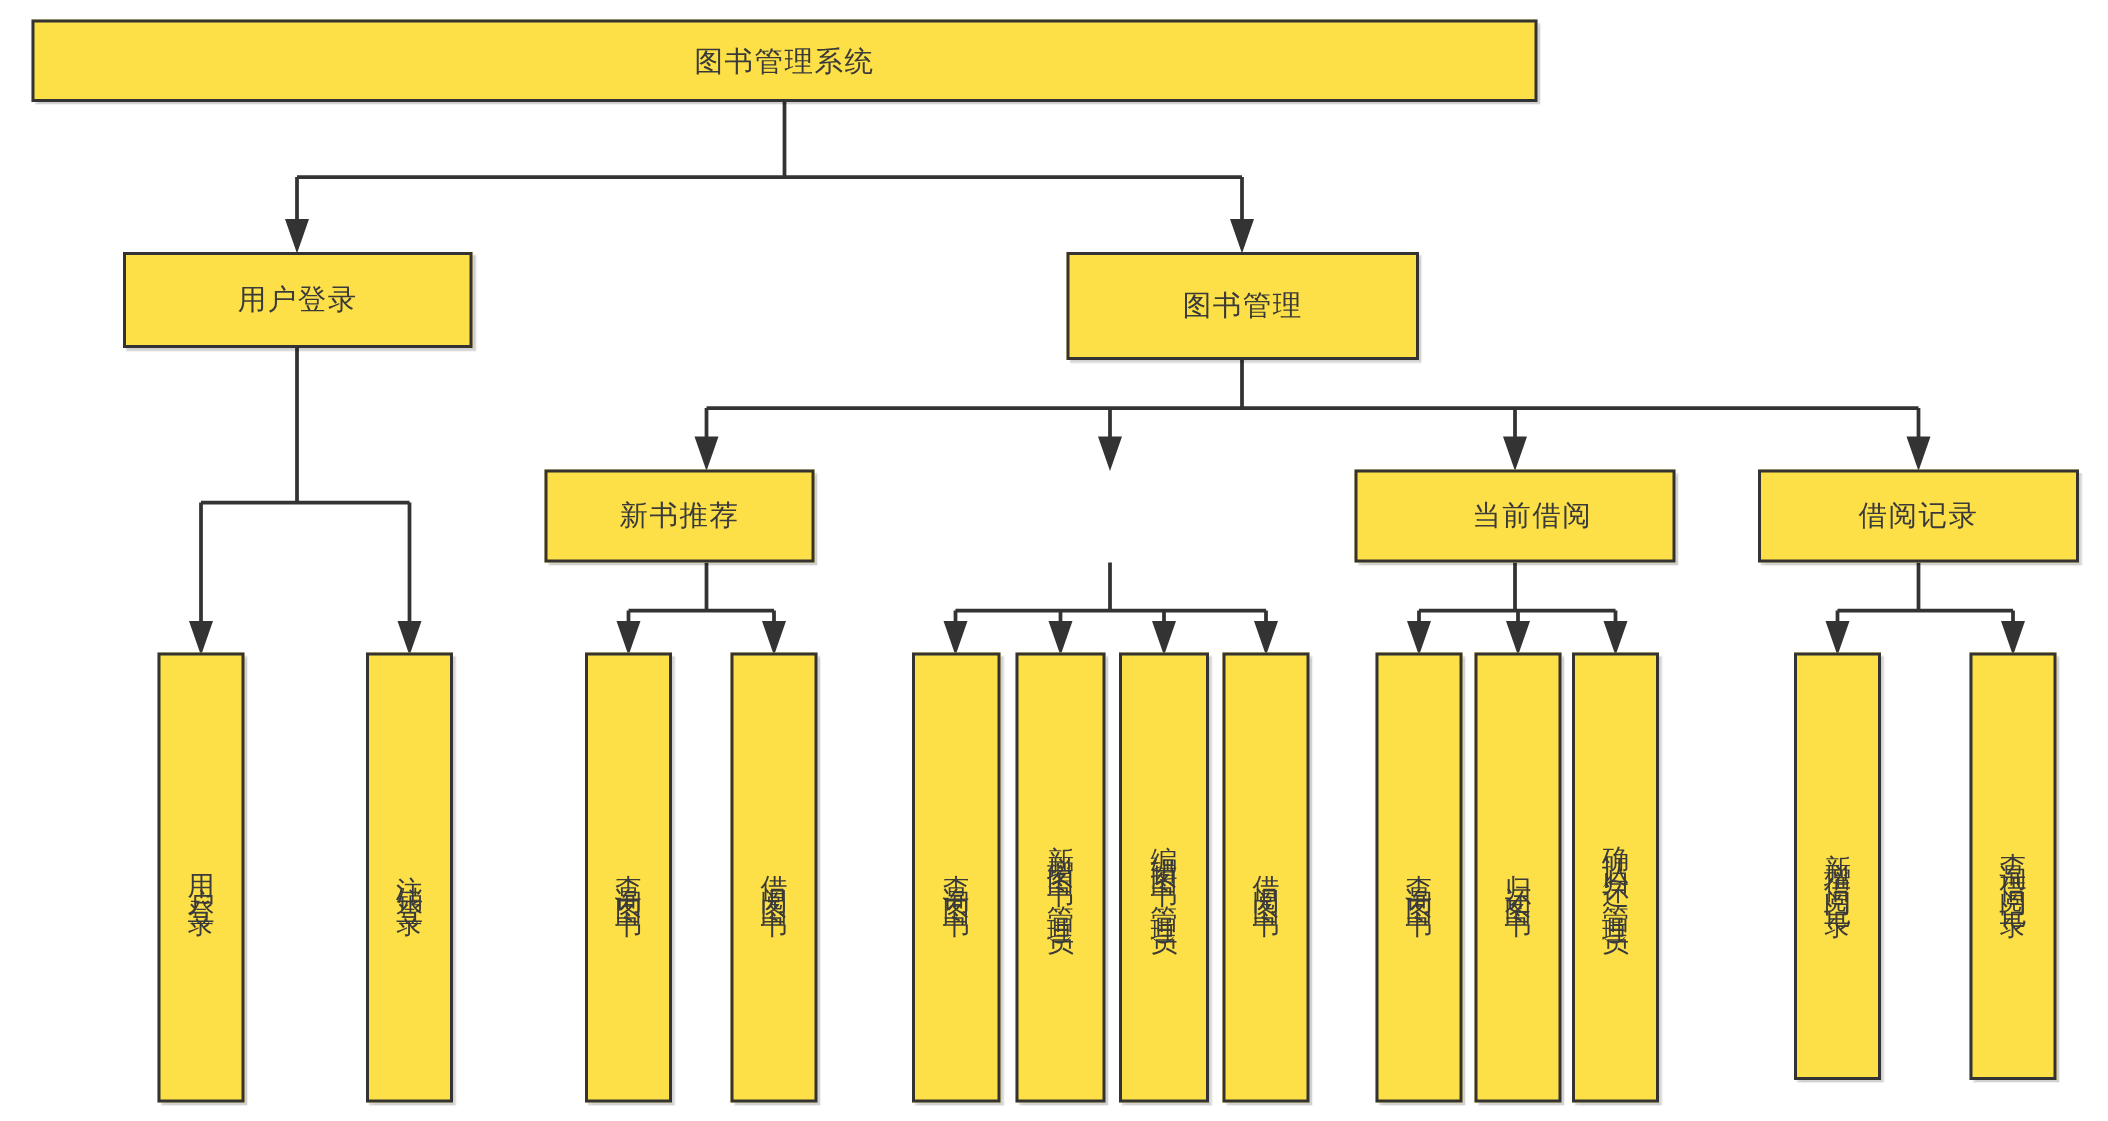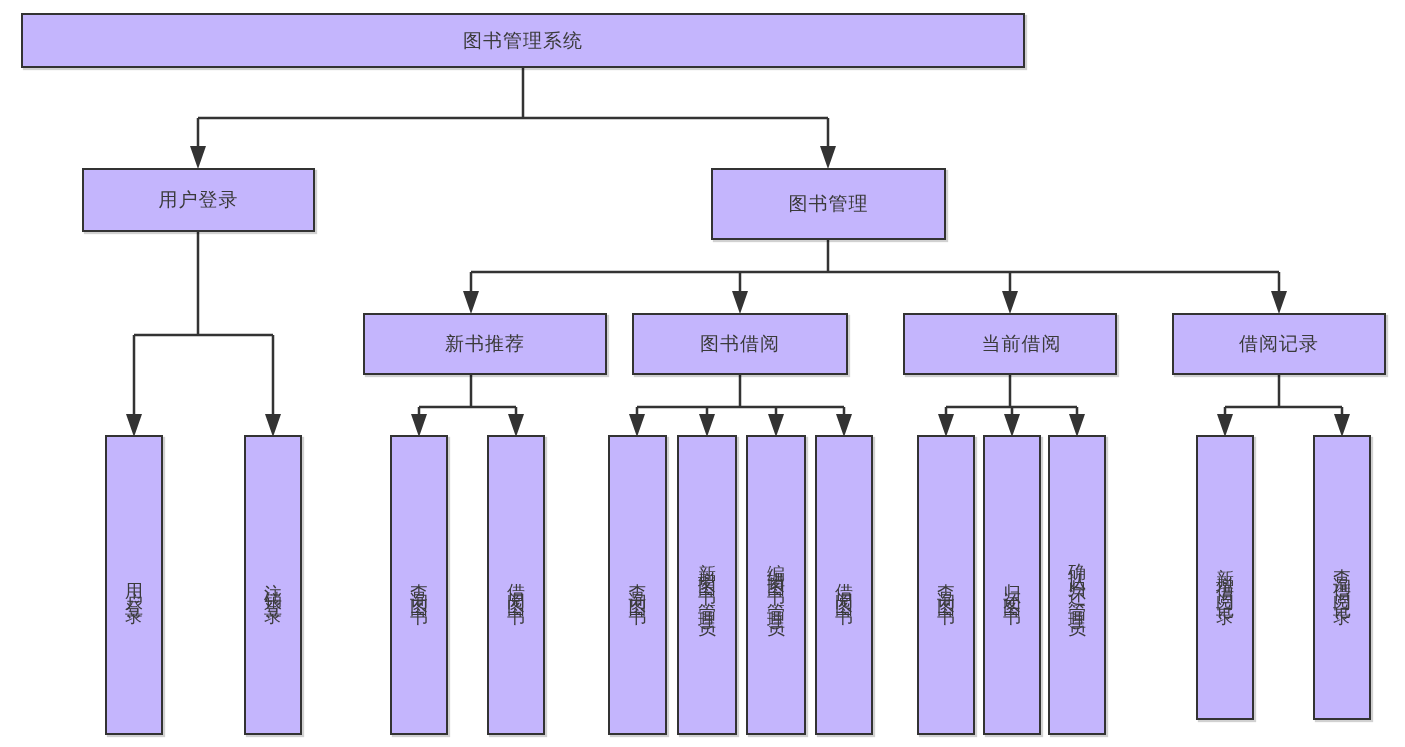--- a/index.html
+++ b/index.html
@@ -19,21 +19,21 @@
   .connectors {
     position: absolute;
     left: 0;
     top: 0;
     width: 1405px;
     height: 747px;
   }
   .node {
     position: absolute;
     box-sizing: border-box;
-    background: #c4b5fd;
+    background: #fde047;
     border: 2.5px solid #333333;
     box-shadow: 2px 2px 1px rgba(0,0,0,0.18);
     display: flex;
     align-items: center;
     justify-content: center;
   }
   .node .lbl {
     font-size: 19px;
     letter-spacing: 1px;
     color: #3a3a3a;
@@ -99,25 +99,22 @@
     <span class="lbl">图书管理系统</span>
   </div>
 
   <div class="node" style="left:82px; top:168px; width:233px; height:64px;">
     <span class="lbl">用户登录</span>
   </div>
   <div class="node" style="left:711px; top:168px; width:235px; height:72px;">
     <span class="lbl">图书管理</span>
   </div>
 
-  <div class="node" style="left:363px; top:313px; width:244px; height:62px;">
+  <div class="node" style="left:363px; top:313px; width:180px; height:62px;">
     <span class="lbl">新书推荐</span>
-  </div>
-  <div class="node" style="left:632px; top:313px; width:216px; height:62px;">
-    <span class="lbl">图书借阅</span>
   </div>
   <div class="node" style="left:903px; top:313px; width:214px; height:62px;padding-left:23px;">
     <span class="lbl">当前借阅</span>
   </div>
   <div class="node" style="left:1172px; top:313px; width:214px; height:62px;">
     <span class="lbl">借阅记录</span>
   </div>
 
   <div class="node leaf" style="left:105px; top:435px; width:58px; height:300px;">
     <span class="lbl-v">用户登录</span>

